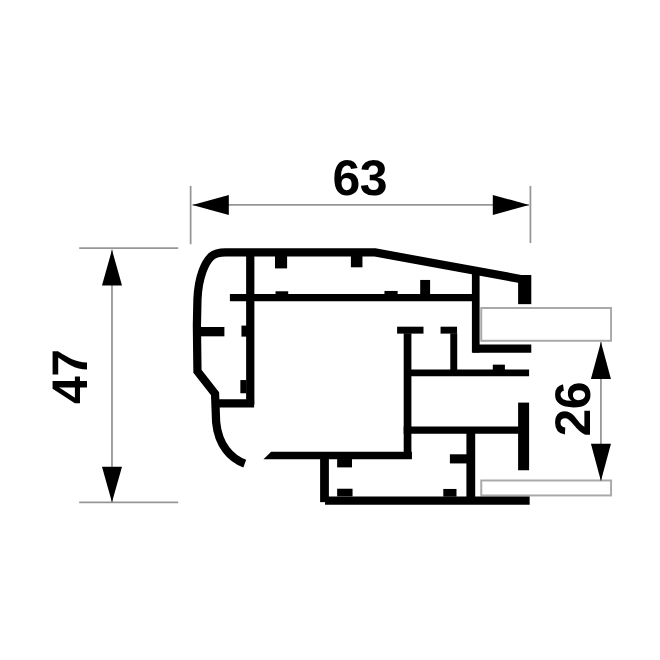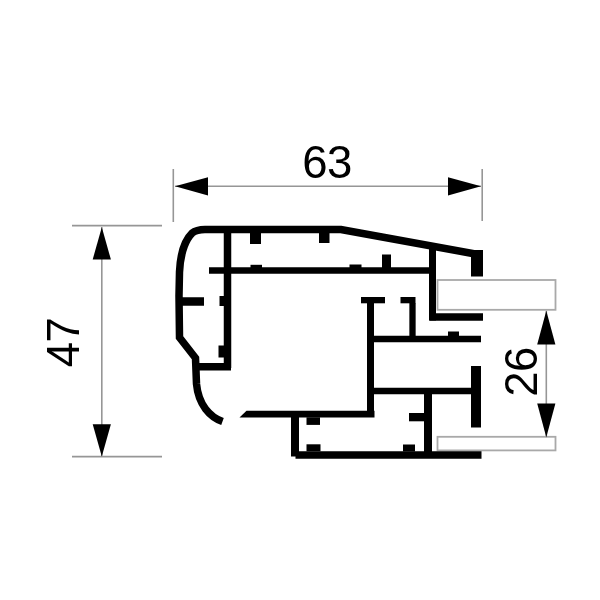--- a/index.html
+++ b/index.html
@@ -1,16 +1,16 @@
 <!DOCTYPE html>
 <html><head>
 <meta charset="utf-8">
 <style>
   html,body{margin:0;padding:0;background:#fff;}
-  #page{width:600px;height:600px;position:relative;background:#fff;overflow:hidden;}
+  #page{width:600px;height:600px;position:relative;background:#fff;overflow:hidden;font-weight:bold;}
   svg{position:absolute;top:0;left:0;}
   text{font-family:"Liberation Sans",sans-serif;fill:#000;}
 </style>
 </head>
 <body>
 <div id="page">
 <svg width="600" height="600" viewBox="0 0 600 600">
 
   <g fill="#fff" stroke="#a9a9a9" stroke-width="1.8">
     <rect x="437.5" y="280" width="118" height="29.8"></rect>

